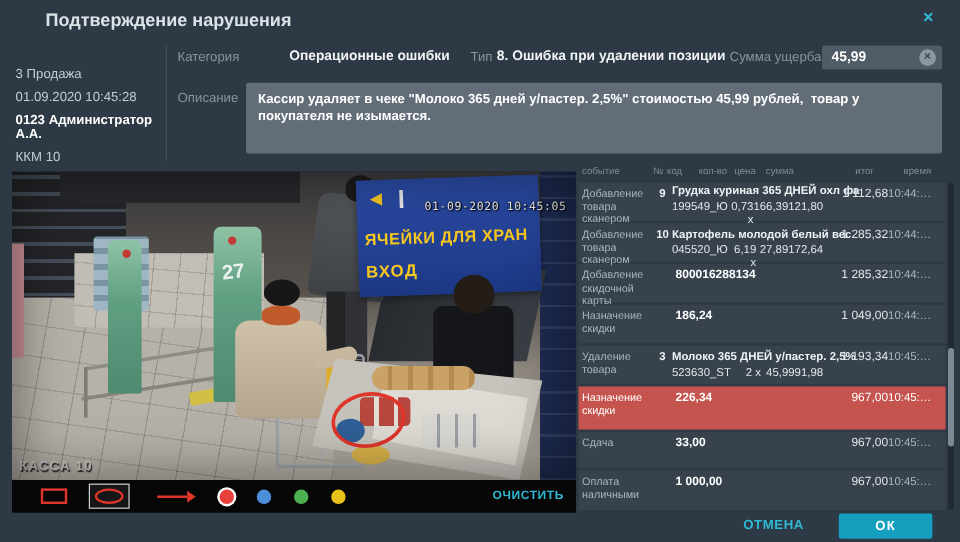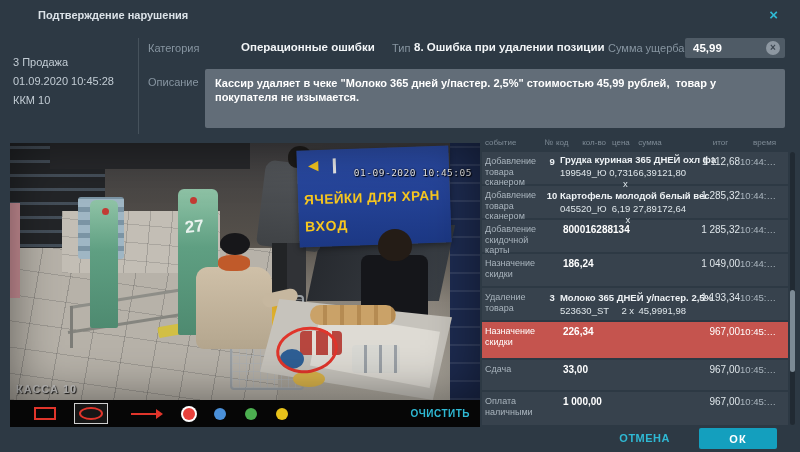--- a/index.html
+++ b/index.html
@@ -4,21 +4,21 @@
 <style>
   :root{
     --accent:#2fb9d4; --ok:#149fbe; --danger:#c5544e; --annotation:#e0352b;
     --sign_blue:#1c3884; --sign_text:#f7c71f;
   }
   *{box-sizing:border-box; margin:0; padding:0;}
   html,body{width:800px;height:452px;overflow:hidden;}
   body{font-family:"Liberation Sans",sans-serif;background:#2d3944;position:relative;}
 
   
-  .title{position:absolute;left:38px;top:9px;font-size:11px;font-weight:bold;color:#dbe2e8;}
+  .title{position:absolute;left:38px;top:9px;font-size:15px;font-weight:bold;color:#dbe2e8;}
   .close{position:absolute;right:22px;top:7px;font-size:15px;font-weight:bold;color:var(--accent);cursor:pointer;line-height:16px;}
 
   
   .info{position:absolute;left:13px;top:56px;width:120px;font-size:11px;color:#c2ccd4;}
   .info div{margin-bottom:7px;line-height:12px;}
   .info .op{color:#fff;font-weight:bold;}
   .vdiv{position:absolute;left:138px;top:38px;width:1px;height:96px;background:#46525c;}
 
   
   .lbl{position:absolute;font-size:11px;color:#8795a1;}
@@ -146,20 +146,21 @@
 </style>
 </head>
 <body>
 
 <div class="title">Подтверждение нарушения</div>
 <div class="close">×</div>
 
 <div class="info">
   <div>3 Продажа</div>
   <div>01.09.2020 10:45:28</div>
+  <div class="op">0123 Администратор А.А.</div>
   <div>ККМ 10</div>
 </div>
 <div class="vdiv"></div>
 
 <div class="lbl" style="left:148px;top:42px;">Категория</div>
 <div class="val" style="left:205px;top:41px;margin-left:36px;">Операционные ошибки</div>
 <div class="lbl" style="left:392px;top:42px;">Тип</div>
 <div class="val" style="left:414px;top:41px;">8. Ошибка при удалении позиции</div>
 <div class="lbl" style="left:608px;top:42px;">Сумма ущерба</div>
 <div class="dmg-wrap">

